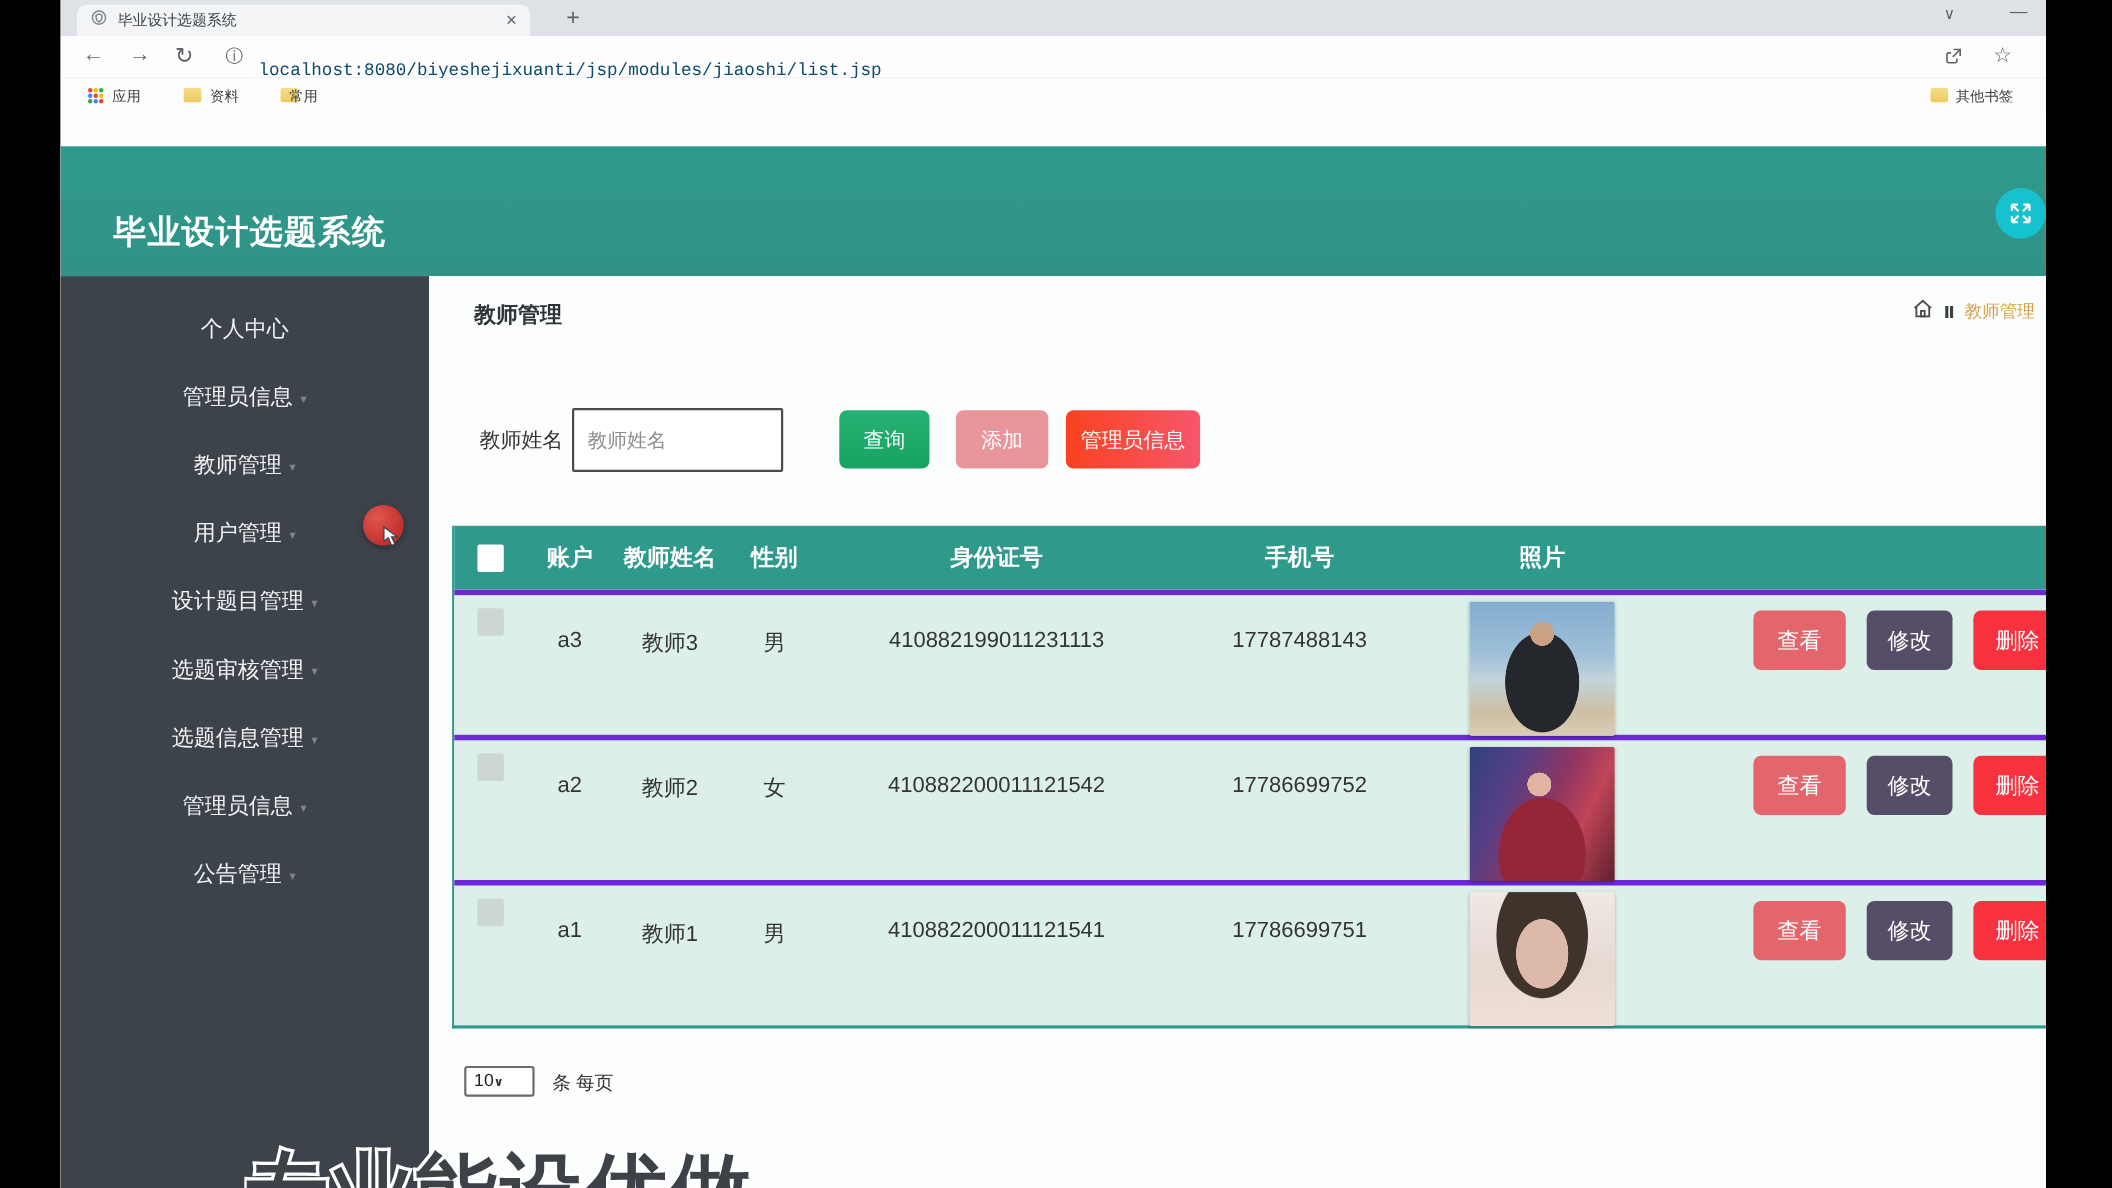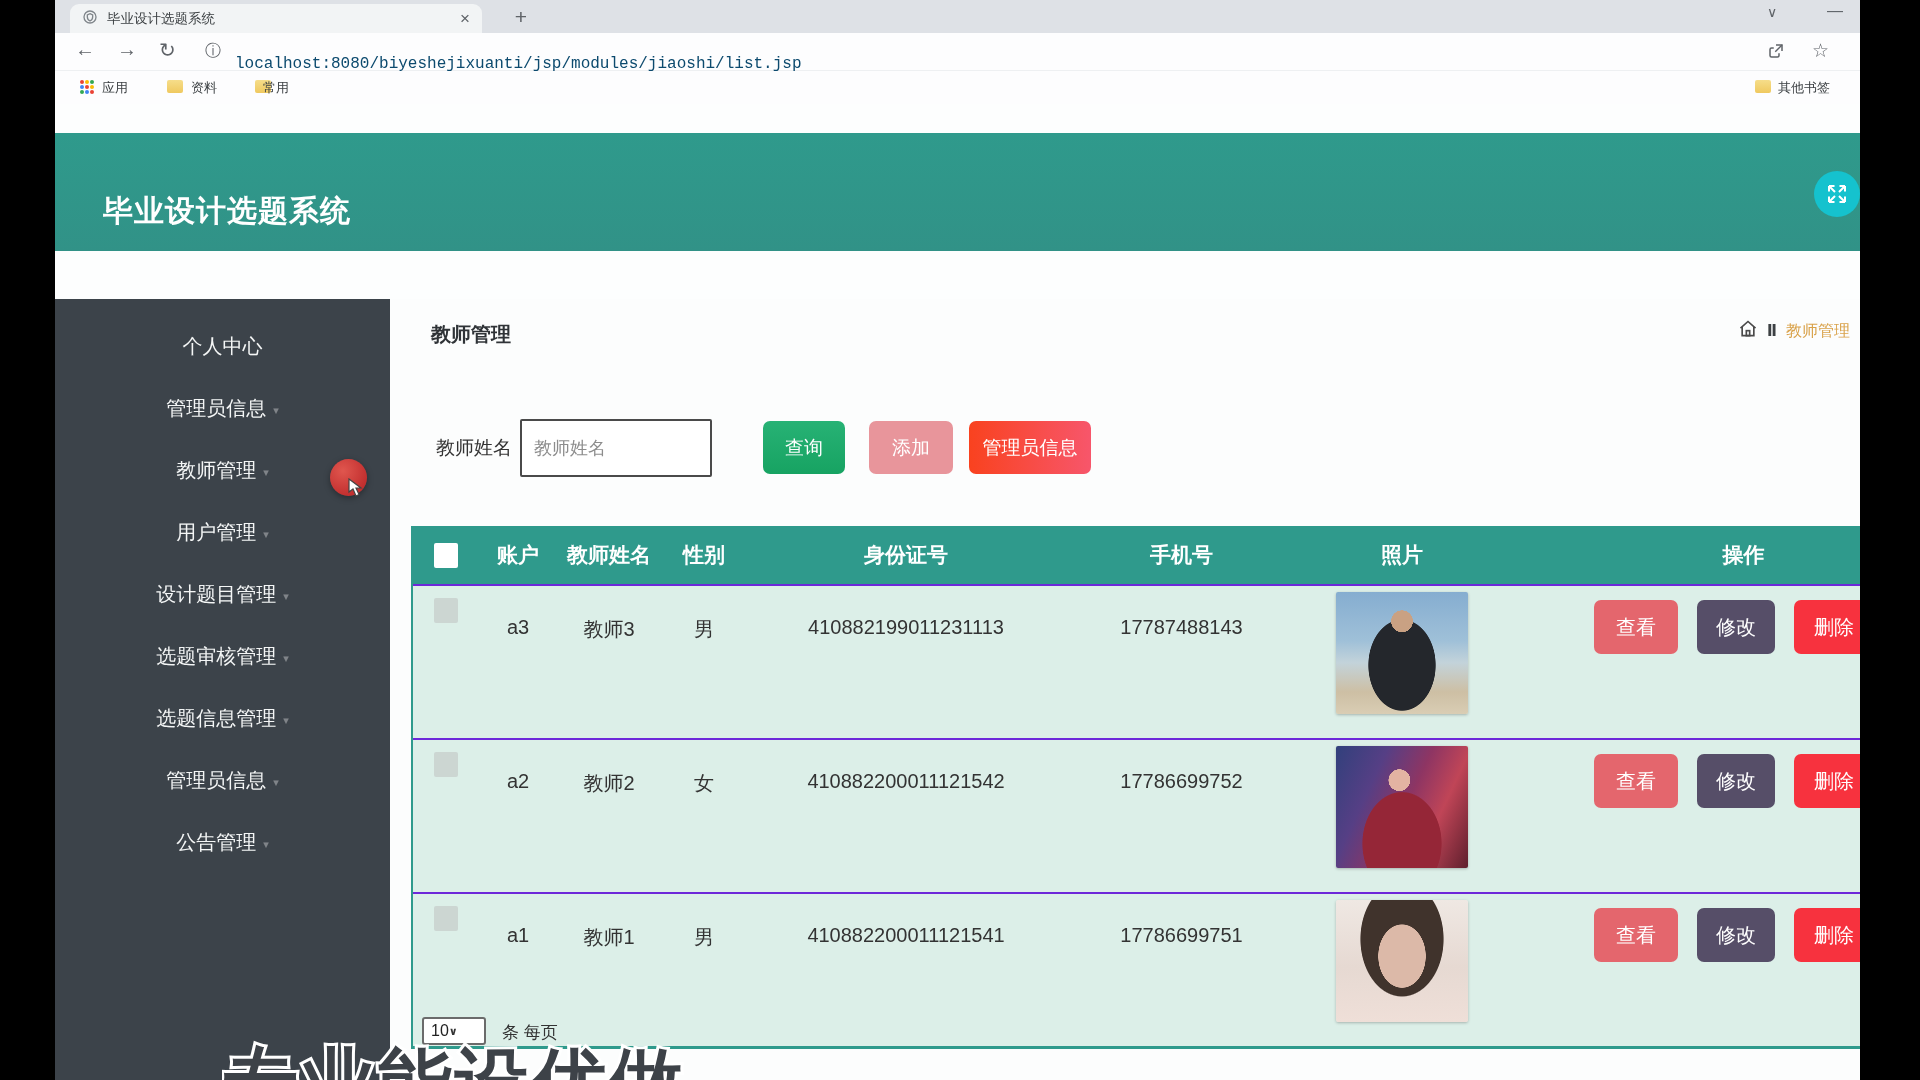--- a/index.html
+++ b/index.html
@@ -32,21 +32,21 @@
   .apps-grid span:nth-child(4){background:#4285f4}.apps-grid span:nth-child(5){background:#ea4335}.apps-grid span:nth-child(6){background:#fbbc05}
   .apps-grid span:nth-child(7){background:#34a853}.apps-grid span:nth-child(8){background:#4285f4}.apps-grid span:nth-child(9){background:#ea4335}
   .folder-ico { position:absolute; top:9px; width:16px; height:13px; background:linear-gradient(180deg,#f6dd8a,#efc95f); border-radius:2px; }
 
   
   .page { position:relative; height:976px; background:#fdfefe; }
   .app-header { position:absolute; left:0; top:29px; width:100%; height:118px; background:linear-gradient(180deg,#2f9a8c,#319287); }
   .app-title { position:absolute; left:48px; top:58px; font-size:30px; font-weight:bold; color:#fff; letter-spacing:1px; }
   .expand-btn { position:absolute; left:1759px; top:38px; width:46px; height:46px; border-radius:50%; background:#15c2ce; display:flex; align-items:center; justify-content:center; }
 
-  .app-body { position:absolute; top:147px; left:0; right:0; bottom:0; display:flex;margin-top:48px; }
+  .app-body { position:absolute; top:147px; left:0; right:0; bottom:0; display:flex; }
   .sidebar { width:335px; background:#3c434a; flex:none; }
   .menu-item { height:62px; display:flex; align-items:center; justify-content:center; color:#f4f6f6; font-size:20px; gap:7px; cursor:default; }
   .menu-item:first-child { margin-top:16px; }
   .side-caret { color:rgba(255,255,255,.35); font-size:11px; margin-top:5px; }
 
   .content { position:relative; flex:1; background:#fcfdfd; overflow:hidden; }
   .page-title { position:absolute; left:41px; top:22px; font-size:20px; font-weight:bold; color:#2f3337; }
   .breadcrumb { position:absolute; left:1348px; top:20px; display:flex; align-items:center; gap:9px; white-space:nowrap; }
   .bc-sep { font-size:15px; font-weight:bold; color:#3c4043; }
   .bc-current { font-size:16px; color:#d9a24a; }
@@ -60,21 +60,21 @@
   .btn-batch { left:579px; width:122px; background:linear-gradient(90deg,#f9421f,#f7566b); }
 
   .table { position:absolute; left:21px; top:227px; width:1500px; border-left:2px solid #2f9a8c; border-bottom:3px solid #2f9a8c; }
   .thead, .tr { display:grid; grid-template-columns:66px 78px 104px 86px 318px 233px 208px 405px; }
   .thead { background:#2f9a8c; height:58px; align-items:center; }
   .th { text-align:center; color:#fff; font-size:21px; font-weight:bold; }
   .th-actions { padding-left:70px; }
   .hd-check, .row-check { width:24px; height:25px; border-radius:2px; display:block; margin:0 auto; }
   .hd-check { background:#fff; }
   .row-check { background:#ccd6d2; }
-  .tr { height:154px; background:#dcefe8; border-top:2px solid #6d28d9; }
+  .tr { height:132px; background:#dcefe8; border-top:5px solid #6d28d9; }
   .tr:first-child { border-top:none; }
   .td { text-align:center; font-size:20px; color:#333; padding-top:30px; }
   .td-check { padding-top:12px; }
   .td-photo { padding-top:6px; }
   .photo { width:132px; height:122px; margin:0 auto; border-radius:2px; box-shadow:0 1px 3px rgba(0,0,0,.25); }
   .photo-1 { background:
       radial-gradient(circle 11px at 50% 24%, #c9a183 98%, transparent 100%),
       radial-gradient(ellipse 34px 46px at 50% 60%, #24272c 98%, transparent 100%),
       linear-gradient(180deg,#85add0 0%,#9fc0d8 40%,#c3d3da 58%,#cdbfa4 82%,#d9cdb4 100%); }
   .photo-2 { background:
@@ -240,21 +240,20 @@
             <div class="thead">
               <div class="th">
                   <span class="hd-check"></span>
                 </div>
               <div class="th">账户</div>
               <div class="th">教师姓名</div>
               <div class="th">性别</div>
               <div class="th">身份证号</div>
               <div class="th">手机号</div>
               <div class="th">照片</div>
-              <div class="th th-actions">操作</div>
             </div>
 
             <div class="tr">
               <div class="td td-check">
                   <span class="row-check"></span>
                 </div>
               <div class="td">a3</div>
               <div class="td">教师3</div>
               <div class="td">男</div>
               <div class="td">410882199011231113</div>

